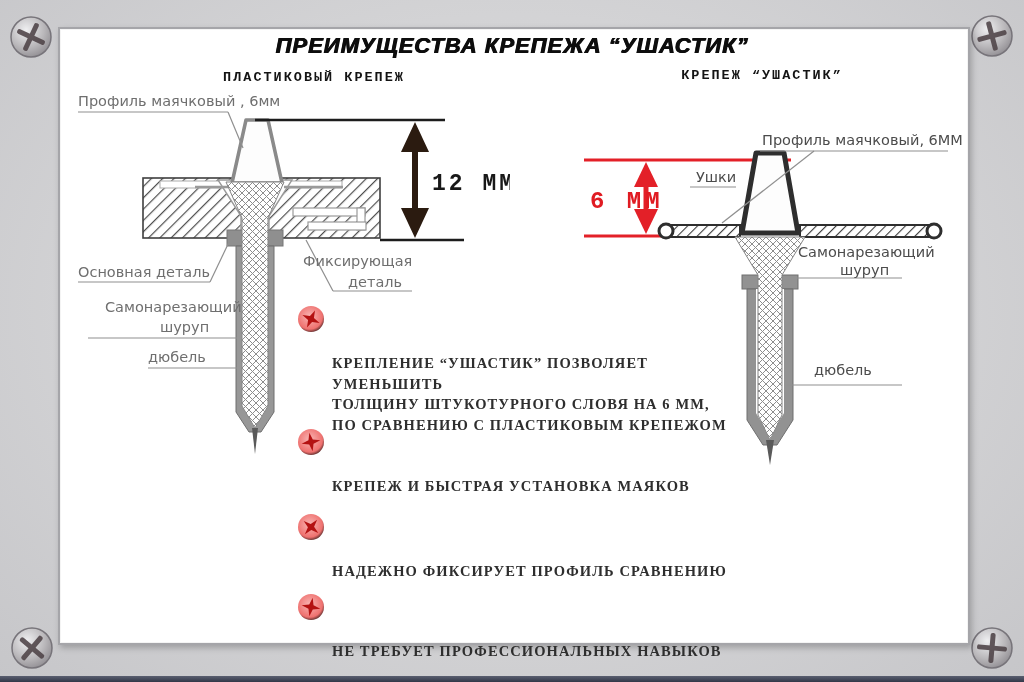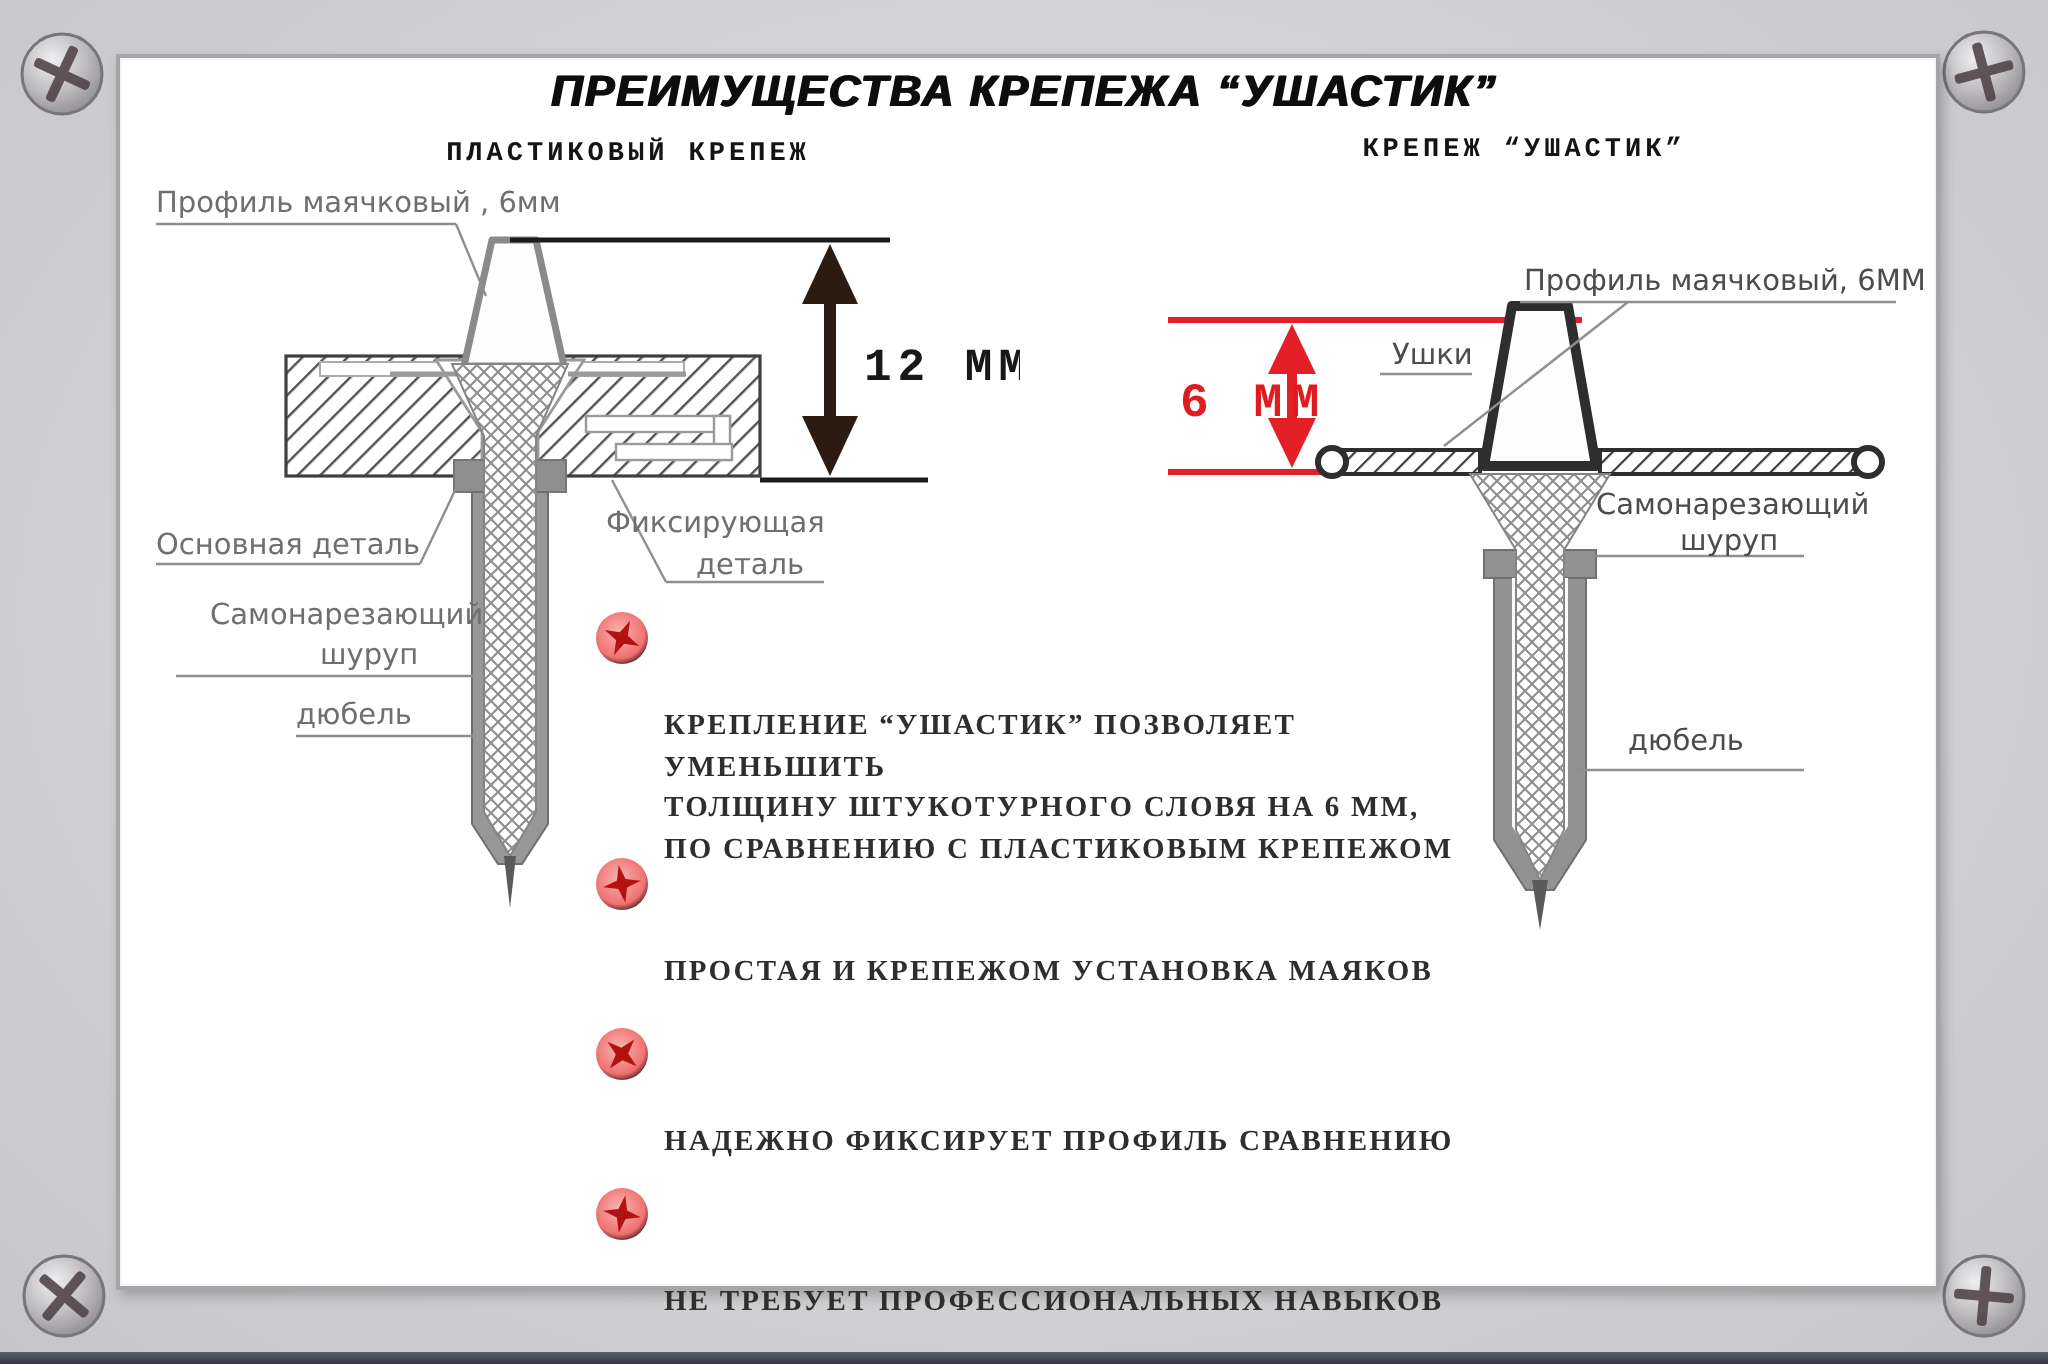--- a/index.html
+++ b/index.html
@@ -231,21 +231,21 @@
     <div class="adv-text">КРЕПЛЕНИЕ “УШАСТИК” ПОЗВОЛЯЕТ УМЕНЬШИТЬ
 ТОЛЩИНУ ШТУКОТУРНОГО СЛОВЯ НА 6 ММ,
 ПО СРАВНЕНИЮ С ПЛАСТИКОВЫМ КРЕПЕЖОМ</div>
   </div>
 
   <div class="adv-row adv-2">
     <svg class="adv-icon" viewBox="0 0 28 28">
       <circle cx="14" cy="14" r="13" fill="url(#bg1)"></circle>
       <path transform="rotate(-10 14 14)" fill="#b41212" d="M14 4.5 L16.2 11.8 L23.5 14 L16.2 16.2 L14 23.5 L11.8 16.2 L4.5 14 L11.8 11.8 Z"></path>
     </svg>
-    <div class="adv-text">ПРОСТАЯ И КРЕПЕЖОМ УСТАНОВКА МАЯКОВ</div>
+    <div class="adv-text">КРЕПЕЖ И БЫСТРАЯ УСТАНОВКА МАЯКОВ</div>
   </div>
 
   <div class="adv-row adv-3">
     <svg class="adv-icon" viewBox="0 0 28 28">
       <circle cx="14" cy="14" r="13" fill="url(#bg1)"></circle>
       <path transform="rotate(40 14 14)" fill="#b41212" d="M14 4.5 L16.2 11.8 L23.5 14 L16.2 16.2 L14 23.5 L11.8 16.2 L4.5 14 L11.8 11.8 Z"></path>
     </svg>
     <div class="adv-text">НАДЕЖНО ФИКСИРУЕТ ПРОФИЛЬ СРАВНЕНИЮ</div>
   </div>
 

